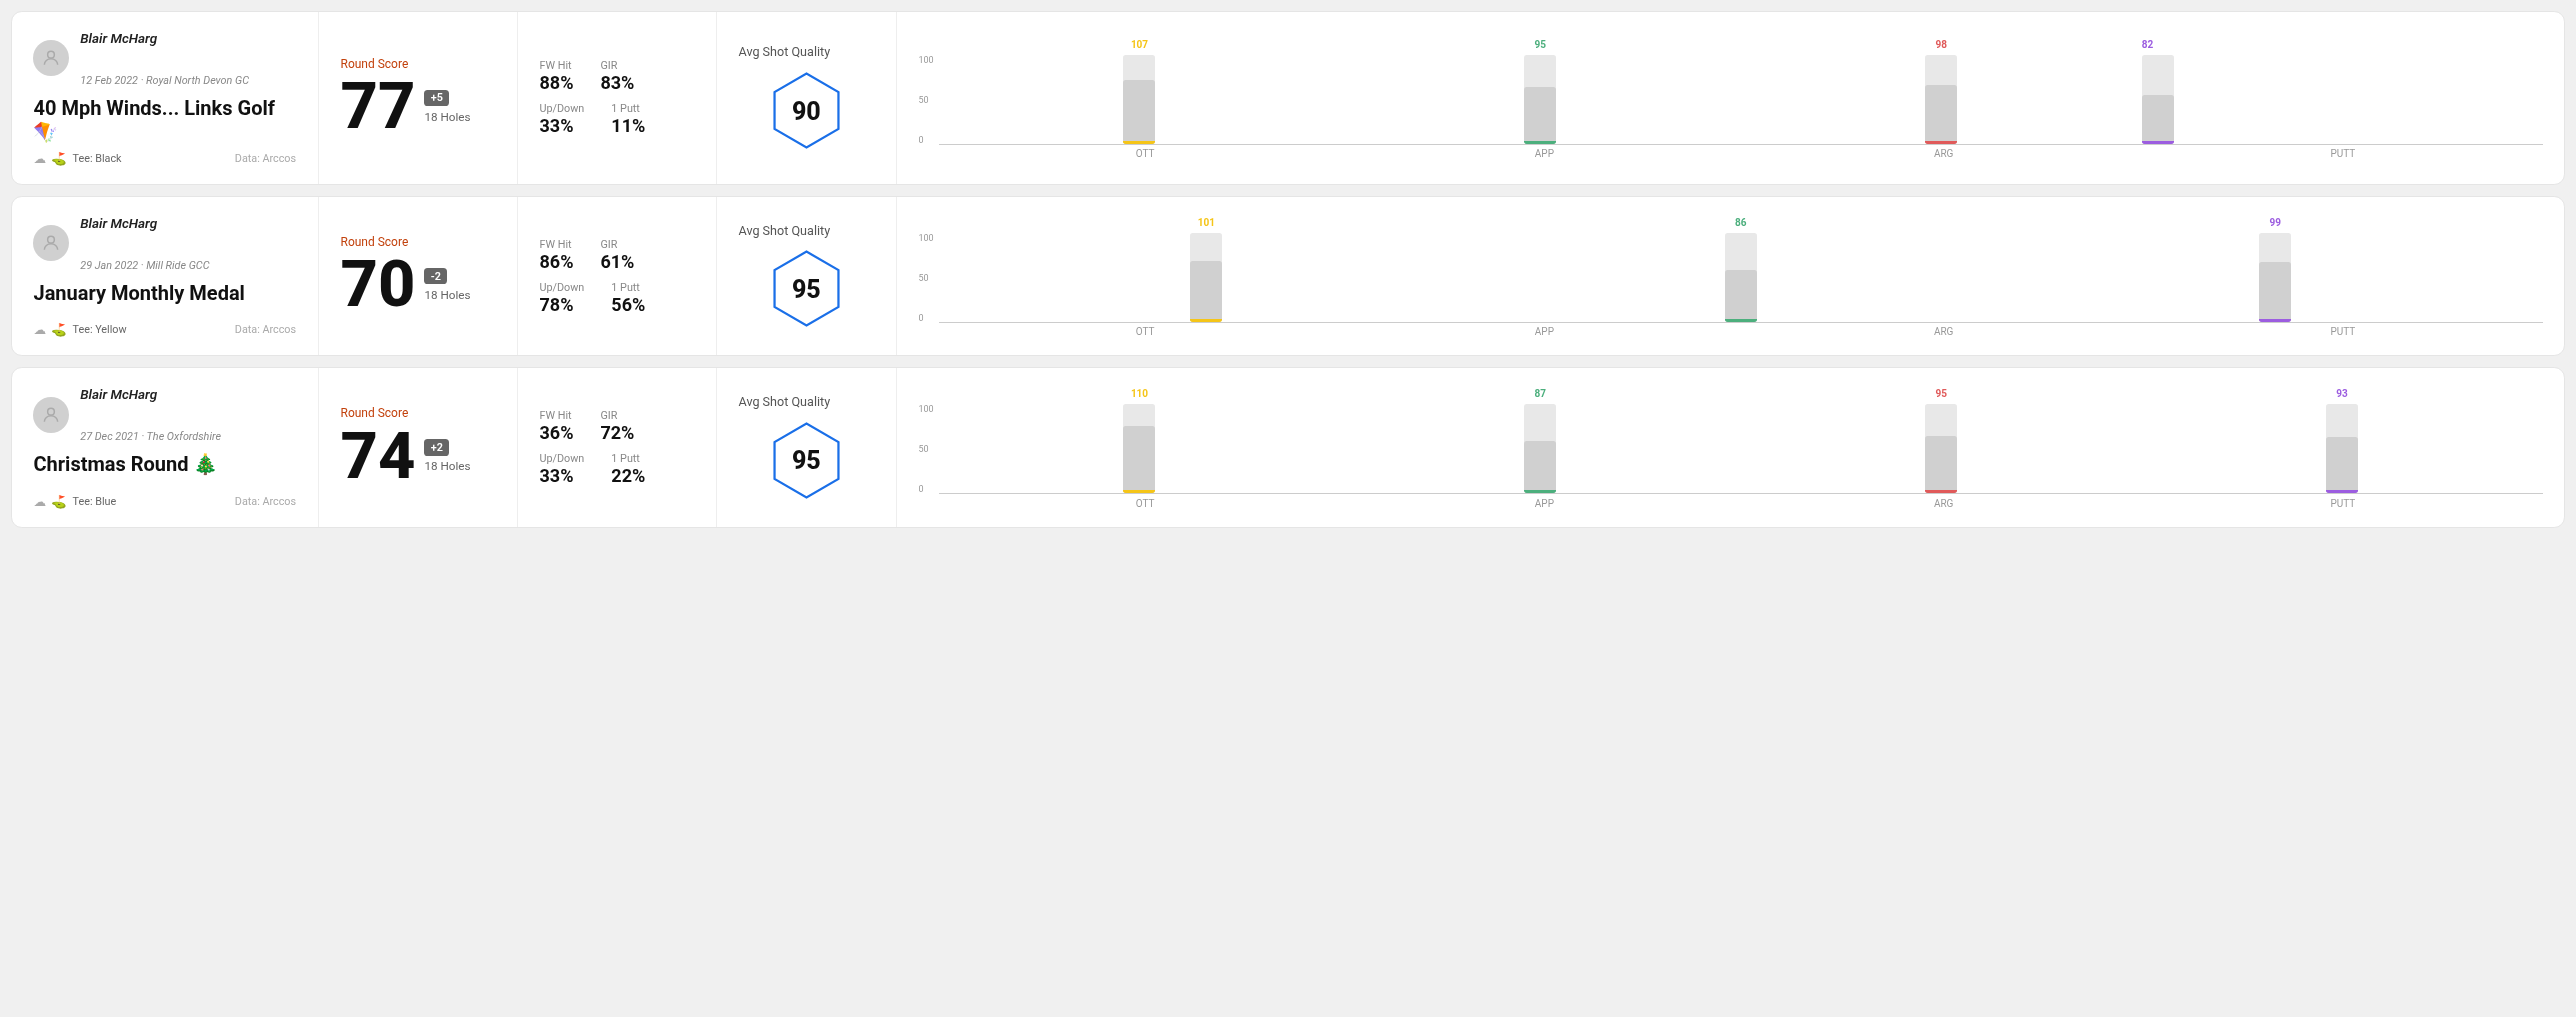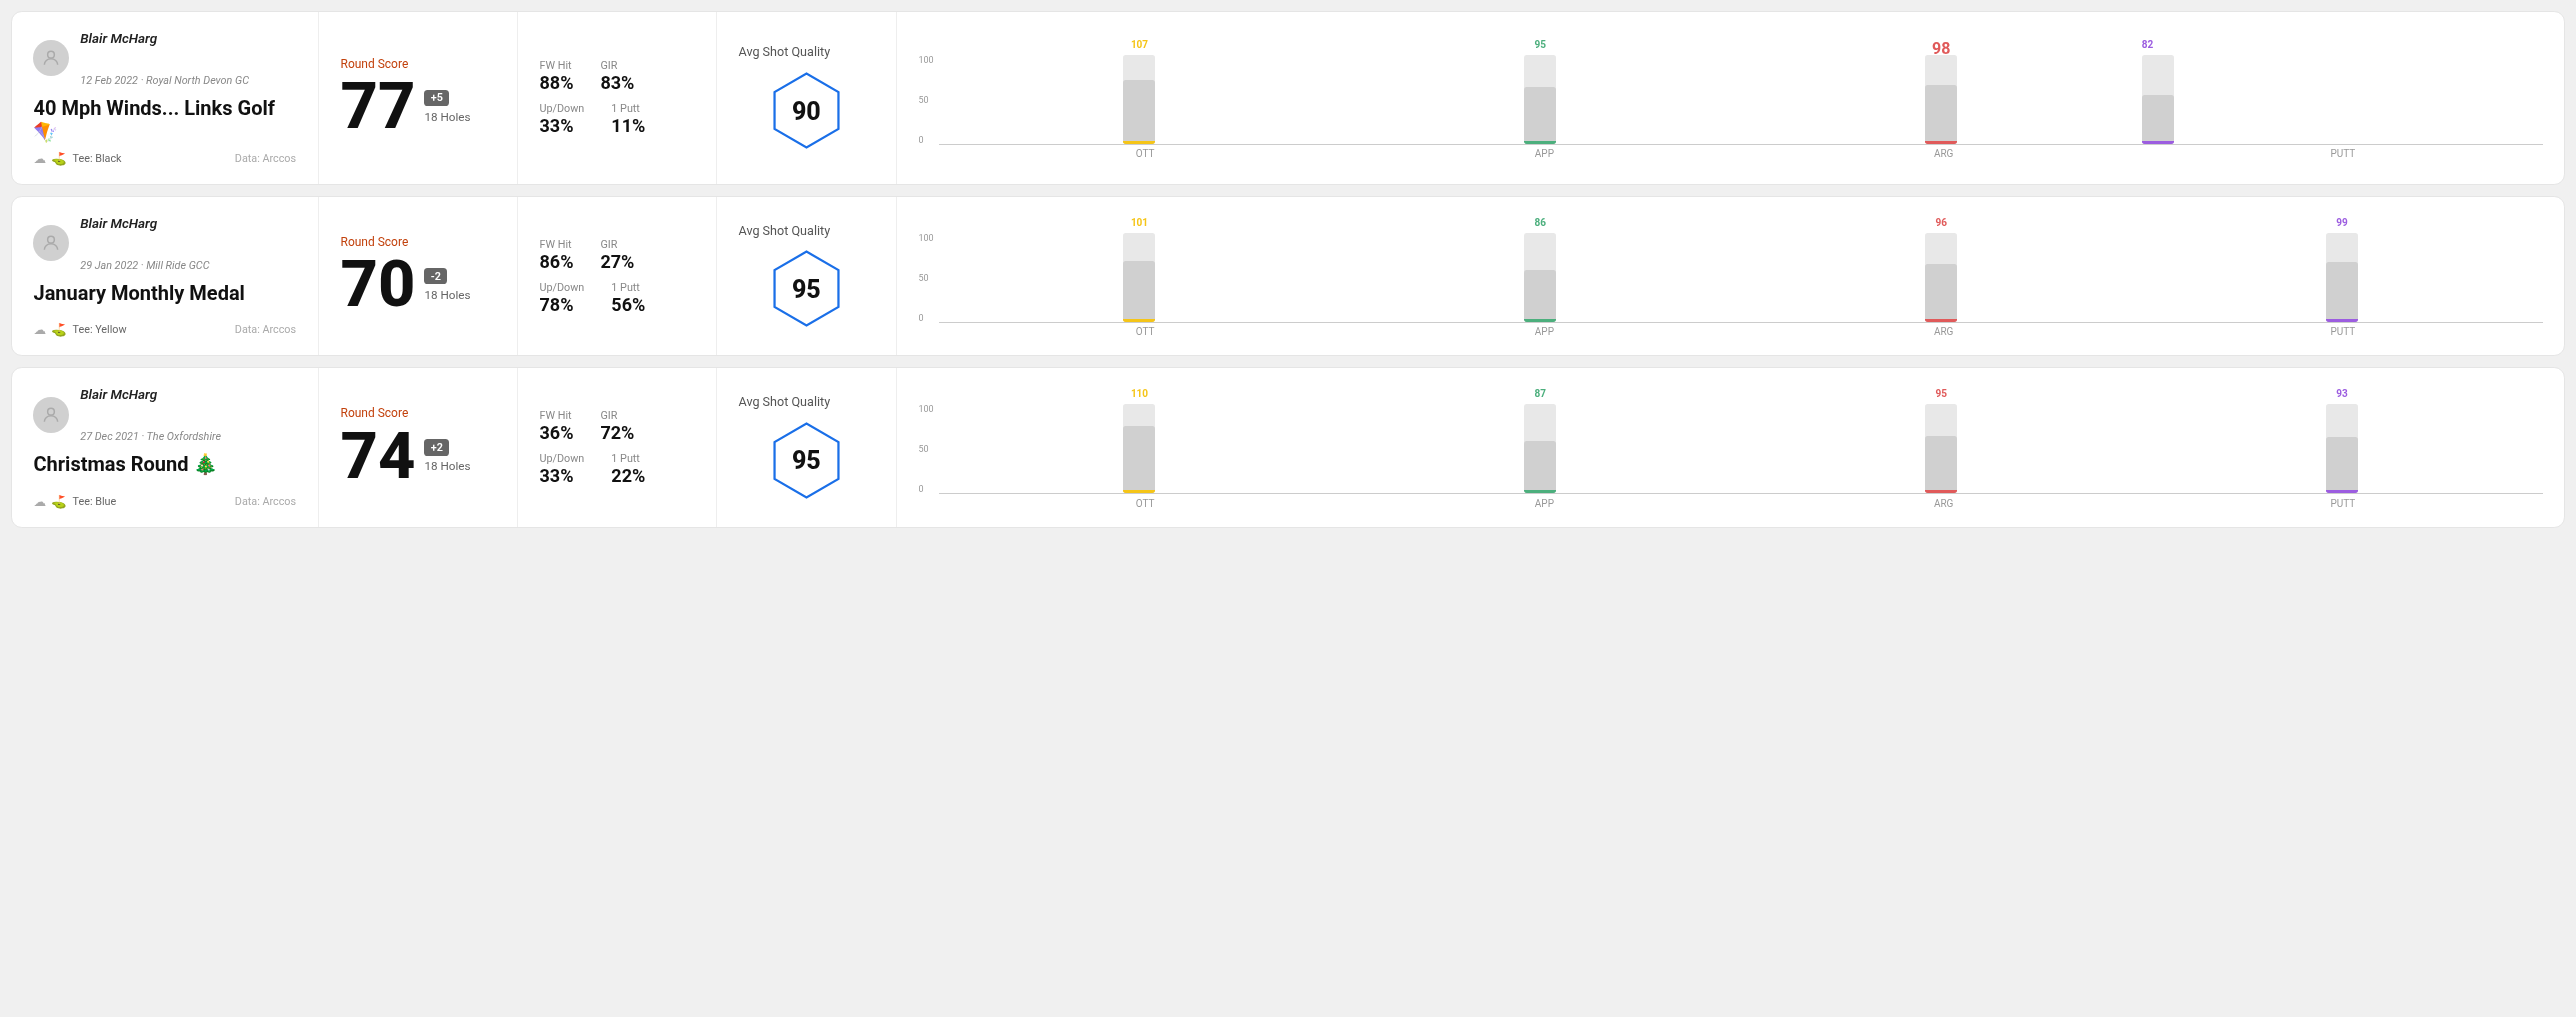--- a/index.html
+++ b/index.html
@@ -300,21 +300,21 @@
       <div style="display:flex;flex-direction:column;align-items:center;flex:1;position:relative;height:100%;">
         <span style="position:absolute;top:-16px;font-size:10px;font-weight:700;color:#4caf7d;">95</span>
         <div style="position:relative;width:32px;height:100%;display:flex;align-items:flex-end;">
           <div style="width:32px;height:100%;background:#e8e8e8;border-radius:2.7px;position:relative;overflow:hidden;">
             <div style="position:absolute;bottom:0;left:0;width:100%;height:64%;background:#d0d0d0;border-radius:2.7px;"></div>
             <div style="position:absolute;bottom:0;left:0;width:100%;height:2.7px;background:#4caf7d;"></div>
           </div>
         </div>
       </div>
       <div style="display:flex;flex-direction:column;align-items:center;flex:1;position:relative;height:100%;">
-        <span style="position:absolute;top:-16px;font-size:16px;font-weight:700;color:#e05a5a;">98</span>
+        <span style="position:absolute;top:-16px;font-size:10px;font-weight:700;color:#e05a5a;">98</span>
         <div style="position:relative;width:32px;height:100%;display:flex;align-items:flex-end;">
           <div style="width:32px;height:100%;background:#e8e8e8;border-radius:2.7px;position:relative;overflow:hidden;">
             <div style="position:absolute;bottom:0;left:0;width:100%;height:66%;background:#d0d0d0;border-radius:2.7px;"></div>
             <div style="position:absolute;bottom:0;left:0;width:100%;height:2.7px;background:#e05a5a;"></div>
           </div>
         </div>
       </div>
       <div style="display:flex;flex-direction:column;align-items:flex-start;flex:1;position:relative;height:100%;">
         <span style="position:absolute;top:-16px;font-size:10px;font-weight:700;color:#9c5de0;">82</span>
         <div style="position:relative;width:32px;height:100%;display:flex;align-items:flex-end;">
@@ -375,21 +375,21 @@
     </div>
 
     <div class="card-stats">
       <div class="stats-row">
         <div class="stat-item">
           <div class="stat-label">FW Hit</div>
           <div class="stat-value">86%</div>
         </div>
         <div class="stat-item">
           <div class="stat-label">GIR</div>
-          <div class="stat-value">27%</div>
+          <div class="stat-value">61%</div>
         </div>
       </div>
       <div class="stats-row">
         <div class="stat-item">
           <div class="stat-label">Up/Down</div>
           <div class="stat-value">78%</div>
         </div>
         <div class="stat-item">
           <div class="stat-label">1 Putt</div>
           <div class="stat-value">56%</div>
@@ -429,29 +429,20 @@
       <div style="display:flex;flex-direction:column;align-items:center;flex:1;position:relative;height:100%;">
         <span style="position:absolute;top:-16px;font-size:10px;font-weight:700;color:#4caf7d;">86</span>
         <div style="position:relative;width:32px;height:100%;display:flex;align-items:flex-end;">
           <div style="width:32px;height:100%;background:#e8e8e8;border-radius:2.7px;position:relative;overflow:hidden;">
             <div style="position:absolute;bottom:0;left:0;width:100%;height:58%;background:#d0d0d0;border-radius:2.7px;"></div>
             <div style="position:absolute;bottom:0;left:0;width:100%;height:2.7px;background:#4caf7d;"></div>
           </div>
         </div>
       </div>
       <div style="display:flex;flex-direction:column;align-items:center;flex:1;position:relative;height:100%;">
-        <span style="position:absolute;top:-16px;font-size:10px;font-weight:700;color:#e05a5a;">96</span>
-        <div style="position:relative;width:32px;height:100%;display:flex;align-items:flex-end;">
-          <div style="width:32px;height:100%;background:#e8e8e8;border-radius:2.7px;position:relative;overflow:hidden;">
-            <div style="position:absolute;bottom:0;left:0;width:100%;height:65%;background:#d0d0d0;border-radius:2.7px;"></div>
-            <div style="position:absolute;bottom:0;left:0;width:100%;height:2.7px;background:#e05a5a;"></div>
-          </div>
-        </div>
-      </div>
-      <div style="display:flex;flex-direction:column;align-items:center;flex:1;position:relative;height:100%;">
         <span style="position:absolute;top:-16px;font-size:10px;font-weight:700;color:#9c5de0;">99</span>
         <div style="position:relative;width:32px;height:100%;display:flex;align-items:flex-end;">
           <div style="width:32px;height:100%;background:#e8e8e8;border-radius:2.7px;position:relative;overflow:hidden;">
             <div style="position:absolute;bottom:0;left:0;width:100%;height:67%;background:#d0d0d0;border-radius:2.7px;"></div>
             <div style="position:absolute;bottom:0;left:0;width:100%;height:2.7px;background:#9c5de0;"></div>
           </div>
         </div>
       </div>
           </div>
         </div>

